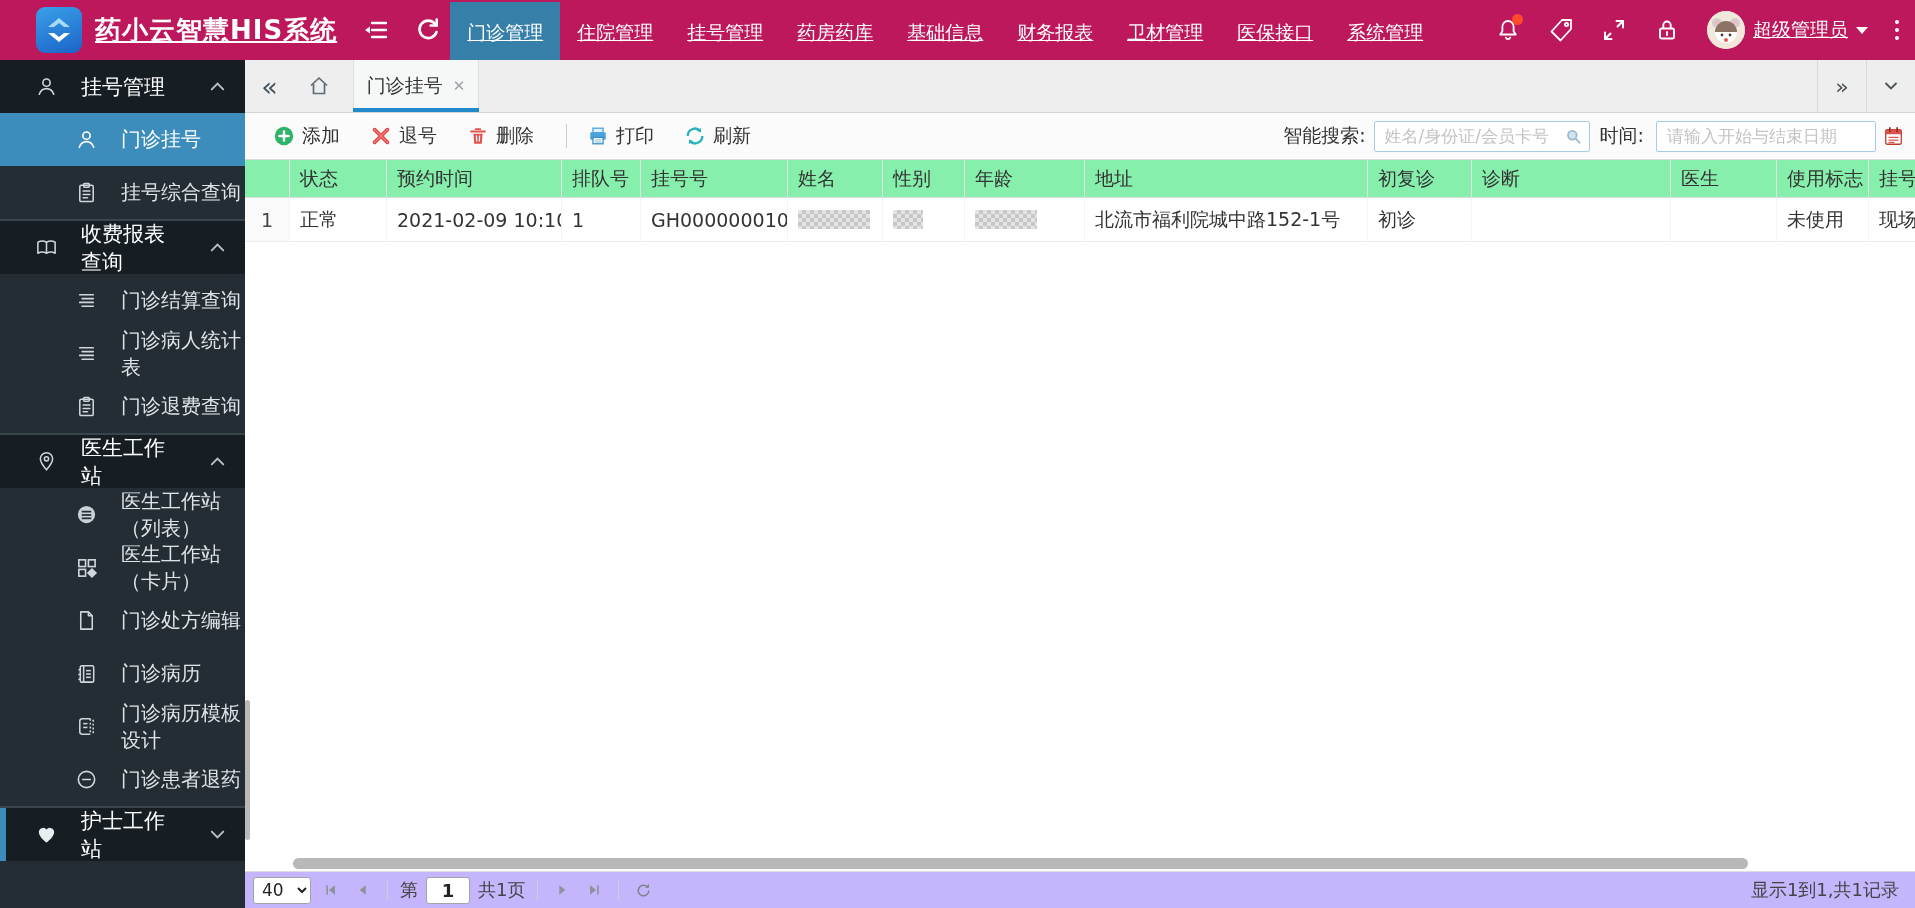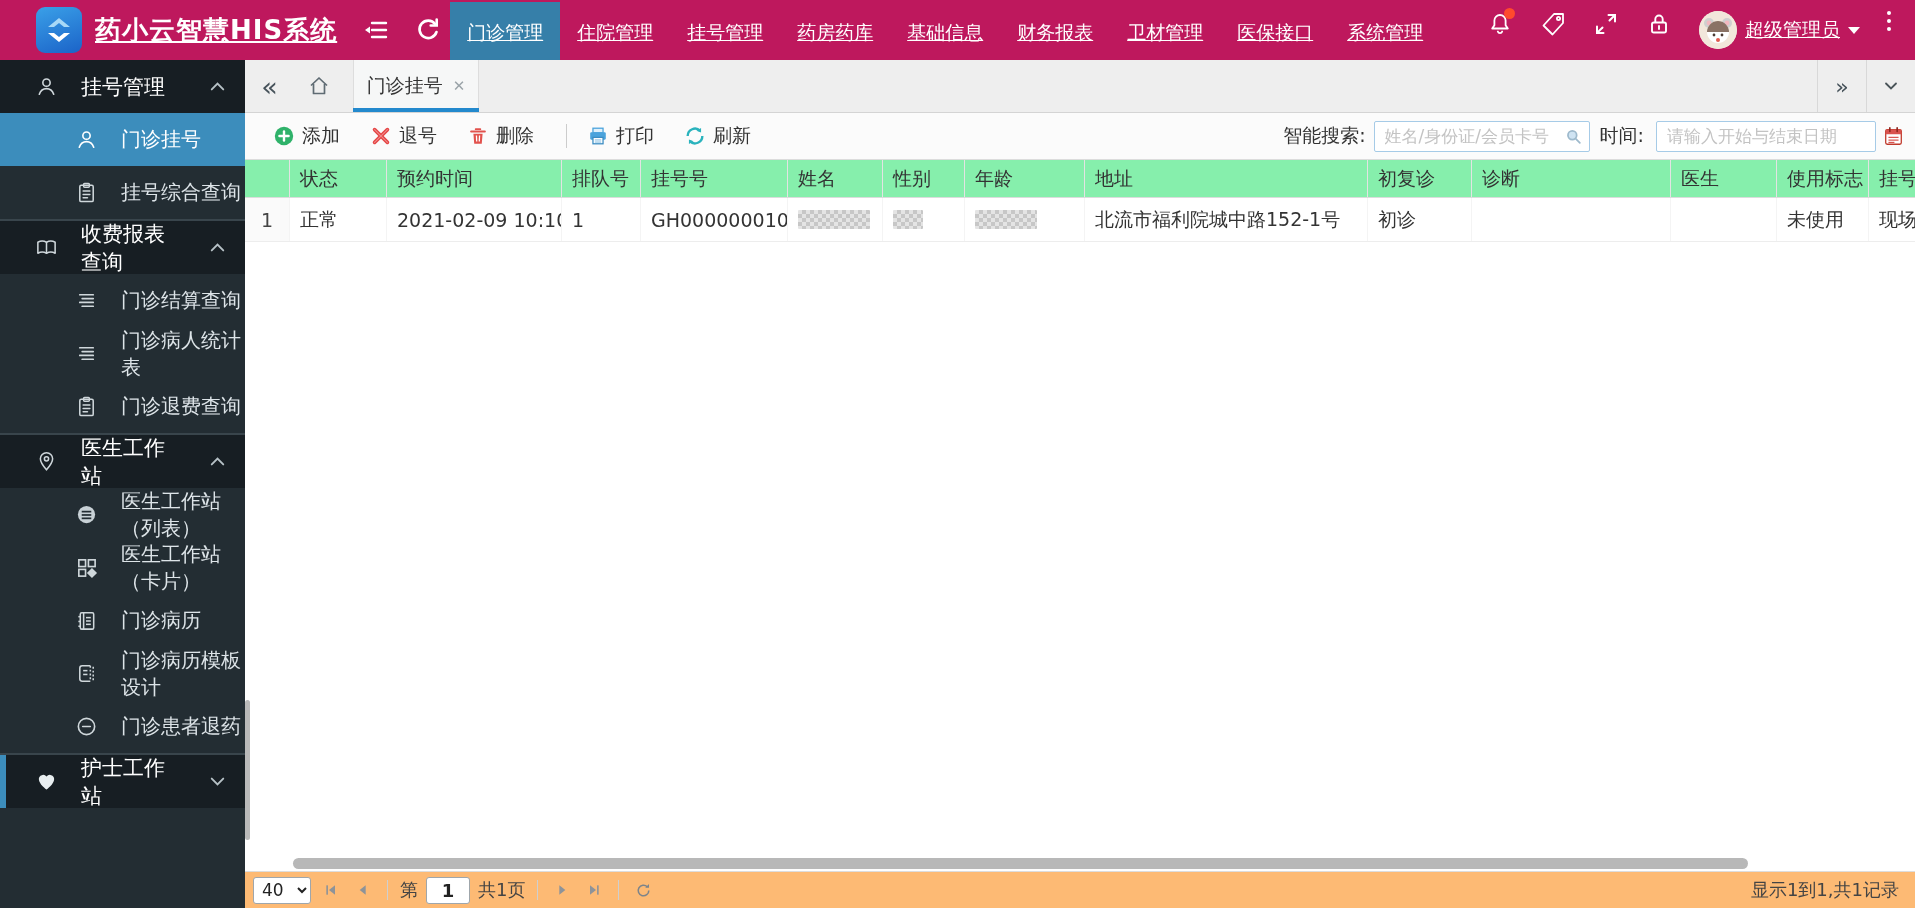--- a/index.html
+++ b/index.html
@@ -12,21 +12,21 @@
   .brand { display:flex; align-items:center; gap:13px; padding-left:36px; }
   .logo { width:46px; height:46px; border-radius:9px;
           background:linear-gradient(160deg,#3aa0e8 0%,#1b63c8 100%);
           display:flex; align-items:center; justify-content:center; }
   .app-title { font-size:26px; font-weight:bold; letter-spacing:1px; }
   .nav-ico { width:26px; height:26px; display:block; }
   .nav-tool { margin-left:26px; display:flex; align-items:center; }
   .nav-menu { display:flex; margin-left:9px; height:56px; }
   .nav-item { height:60px; line-height:60px; padding:0 17px; font-size:19px; cursor:pointer; }
   .nav-item.active { background:#367fa9; }
-  .nav-right { margin-left:auto; display:flex; align-items:flex-start; gap:27px; padding-right:24px; }
+  .nav-right { margin-left:auto; display:flex; align-items:center; gap:27px; padding-right:16px; }
   .avatar { width:38px; height:38px; border-radius:50%; background:#f2e6da; overflow:hidden;
             display:flex; align-items:center; justify-content:center; }
   .user-chip { display:flex; align-items:center; gap:8px; font-size:19px; }
   .caret-down { width:0; height:0; border-left:6px solid transparent; border-right:6px solid transparent;
                 border-top:7px solid #fff; }
   .kebab { display:flex; flex-direction:column; gap:4px; }
   .kebab i { width:4px; height:4px; border-radius:50%; background:#fff; }
   .bell-wrap { position:relative; }
   .badge-dot { position:absolute; top:-3px; right:-2px; width:11px; height:11px; border-radius:50%;
                background:#ff4a2d; }
@@ -98,21 +98,21 @@
   .mosaic { height:19px; border-radius:1px;
             background:repeating-conic-gradient(#c7c7c7 0% 25%, #e4e4e4 0% 50%);
             background-size:8px 8px; filter:blur(.6px); }
   .gbody { flex:1 1 auto; background:#fff; }
 
   .hscroll { height:15px; position:relative; background:#fff; flex:0 0 auto; }
   .hthumb { position:absolute; left:48px; top:2px; width:1455px; height:11px;
             background:#b8b8b8; border-radius:6px; }
 
   
-  .pager { height:37px; background:#fdba74; border-top:1px solid #ddd;
+  .pager { height:37px; background:#c4b5fd; border-top:1px solid #ddd;
            display:flex; align-items:center; padding:0 12px 0 8px; gap:8px;
            font-size:18px; color:#444; flex:0 0 auto; }
   .page-size { width:58px; height:27px; font-size:17px; border:1px solid #9fa6ab;
                background:#fff; border-radius:3px; padding-left:4px; color:#222;
                font-family:inherit; }
   .pg-btn { width:24px; height:26px; display:flex; align-items:center; justify-content:center;
             cursor:pointer; }
   .pg-sep { width:1px; height:20px; background:#cfcfcf; margin:0 4px; }
   .page-num { width:44px; height:27px; border:1px solid #9fa6ab; border-radius:3px;
               text-align:center; font-size:18px; font-weight:bold; color:#222; background:#fff;
@@ -309,20 +309,27 @@
       <span>医生工作站（列表）</span>
     </div>
     <div class="side-item">
       <svg class="sicon" viewBox="0 0 24 24" fill="none" stroke="#cfd7db" stroke-width="1.7">
         <rect x="4" y="4" width="7" height="7"></rect>
           <rect x="4" y="14" width="7" height="7"></rect>
           <rect x="14" y="4" width="7" height="7"></rect>
         <rect x="14.8" y="14.8" width="5.8" height="5.8" fill="#cfd7db" transform="rotate(45 17.7 17.7)"></rect>
       </svg>
       <span>医生工作站（卡片）</span>
+    </div>
+    <div class="side-item">
+      <svg class="sicon" viewBox="0 0 24 24" fill="none" stroke="#cfd7db" stroke-width="1.6" stroke-linejoin="round">
+        <path d="M6 3h8l4 4v14H6z"></path>
+          <polyline points="14,3 14,7 18,7"></polyline>
+      </svg>
+      <span>门诊处方编辑</span>
     </div>
     <div class="side-item">
       <svg class="sicon" viewBox="0 0 24 24" fill="none" stroke="#cfd7db" stroke-width="1.6">
         <rect x="5.5" y="4" width="14" height="17" rx="1.5"></rect>
         <line x1="9" y1="4" x2="9" y2="21"></line>
         <line x1="11.5" y1="9" x2="16.5" y2="9"></line>
           <line x1="11.5" y1="12.5" x2="16.5" y2="12.5"></line>
           <line x1="11.5" y1="16" x2="16.5" y2="16"></line>
         <line x1="3.5" y1="8" x2="5.5" y2="8"></line>
           <line x1="3.5" y1="13" x2="5.5" y2="13"></line>

